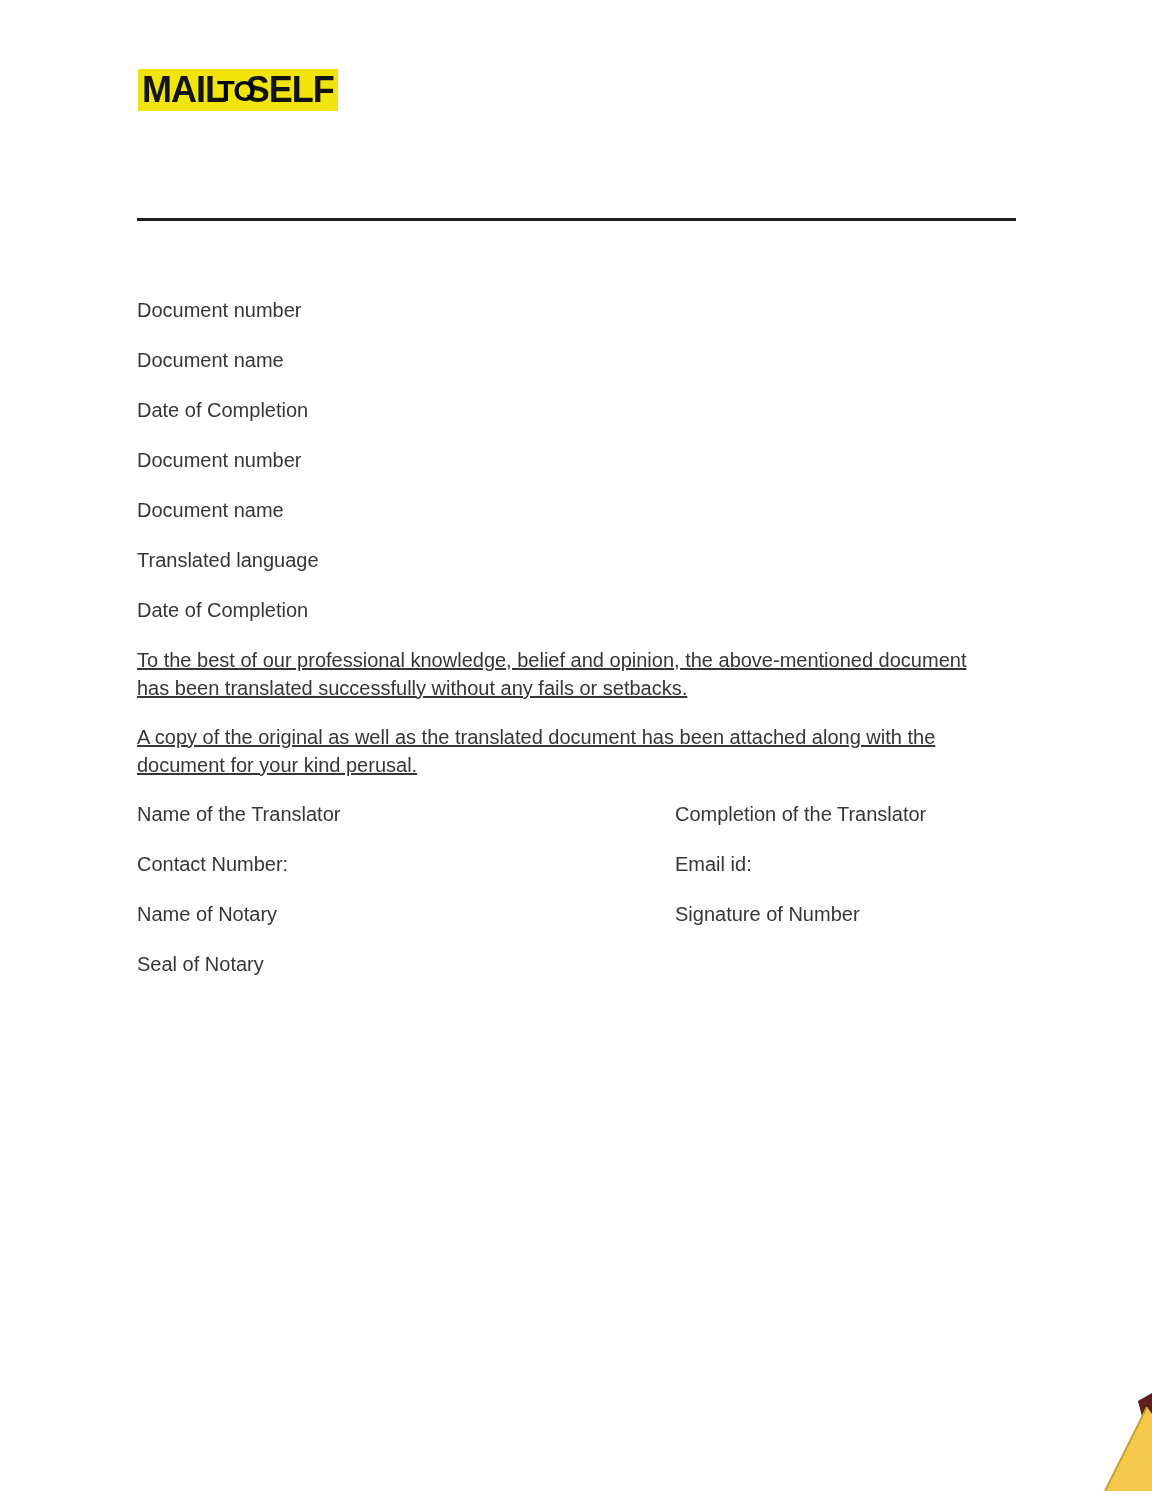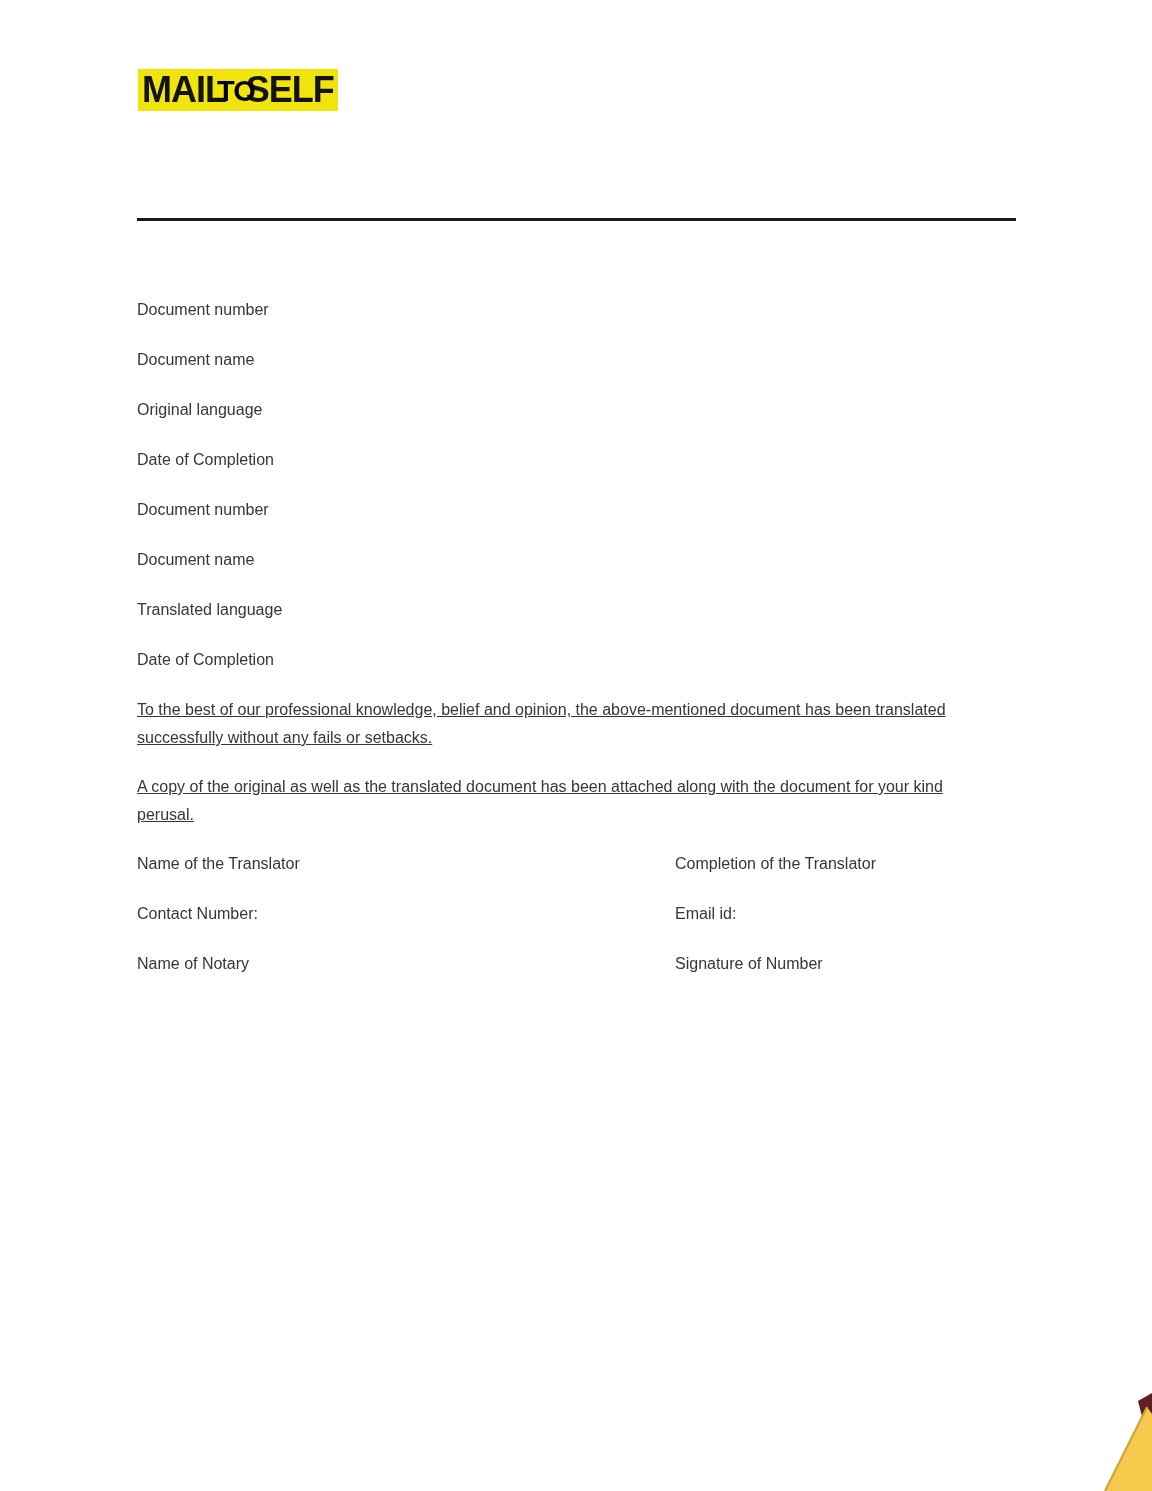--- a/index.html
+++ b/index.html
@@ -58,21 +58,21 @@
     height: 3px;
     background: #1c1c1c;
   }
   
   .content {
     position: absolute;
     left: 137px;
     top: 296px;
     width: 860px;
     color: #363636;
-    font-size: 16px;
+    font-size: 20px;
     line-height: 28px;
   }
   .field {
     height: 28px;
     margin-bottom: 22px;
     white-space: nowrap;
   }
   .para {
     margin: 0 0 21px 0;
     text-decoration: underline;
@@ -111,21 +111,20 @@
     <span class="logo-to">TO</span>
     <span class="logo-black">SELF</span>
   </div>
 
   <div class="rule"></div>
 
   <div class="content">
 
     <div class="field">Document number</div>
     <div class="field">Document name</div>
-    <div class="field">Original language</div>
     <div class="field">Date of Completion</div>
     <div class="field">Document number</div>
     <div class="field">Document name</div>
     <div class="field">Translated language</div>
     <div class="field">Date of Completion</div>
 
     <p class="para">To the best of our professional knowledge, belief and opinion, the above-mentioned document has been translated successfully without any fails or setbacks.</p>
     <p class="para">A copy of the original as well as the translated document has been attached along with the document for your kind perusal.</p>
 
     <div class="row">
@@ -133,20 +132,24 @@
       <span class="right">Completion of the Translator</span>
     </div>
     <div class="row">
       <span class="left">Contact Number:</span>
       <span class="right">Email id:</span>
     </div>
     <div class="row">
       <span class="left">Name of Notary</span>
       <span class="right">Signature of Number</span>
     </div>
+    <div class="row">
+      <span class="left">Seal of Notary</span>
+      <span class="right"></span>
+    </div>
 
   </div>
 
   <svg class="corner" viewBox="0 0 60 100" xmlns="http://www.w3.org/2000/svg" aria-hidden="true">
     <polygon points="46,10 60,2 60,64" fill="#5E1F1F"></polygon>
     <polygon points="55,16 60,23 60,100 13,100" fill="#F4C94C"></polygon>
     <line x1="55" y1="16" x2="13" y2="100" stroke="#C9A22F" stroke-width="2"></line>
   </svg>
 
 </div>

